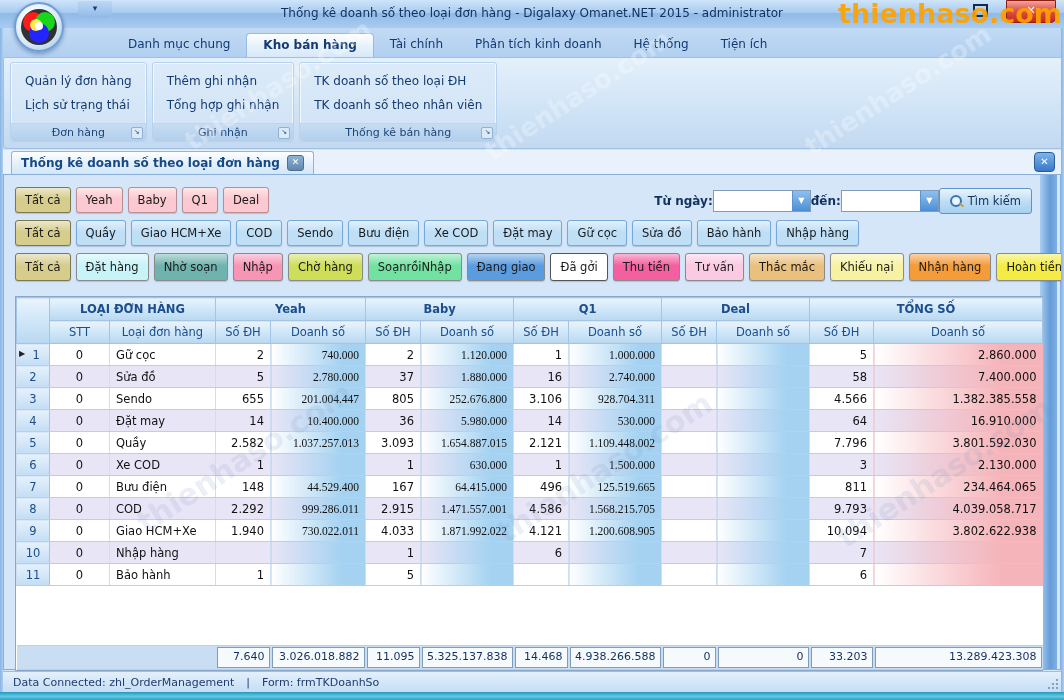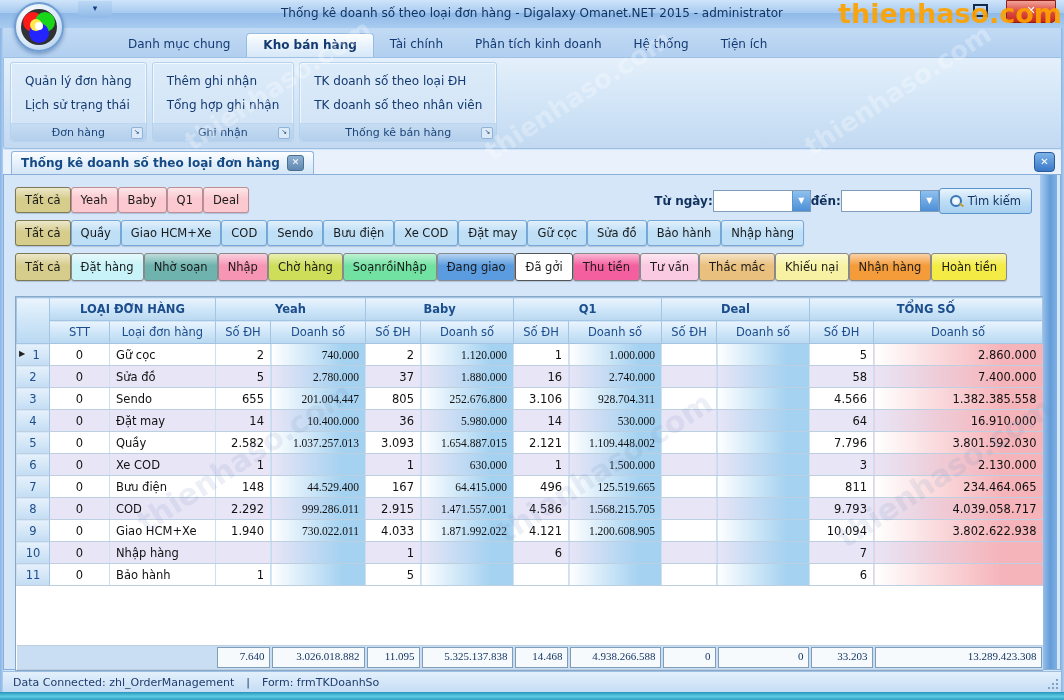--- a/index.html
+++ b/index.html
@@ -50,21 +50,21 @@
     font-size:12px;font-weight:bold;color:#154a85;}
   .tabclose{width:15px;height:14px;border-radius:3px;background:linear-gradient(#8fb2d4,#5f87b0);border:1px solid #49708f;
     color:#fff;font-size:9px;line-height:13px;text-align:center;font-weight:bold;}
   .stripclose{position:absolute;right:6px;top:2px;width:19px;height:18px;border-radius:4px;
     background:linear-gradient(#7db4e8,#3a78c8);border:1px solid #2a5c9c;color:#fff;font-size:10px;line-height:17px;text-align:center;font-weight:bold;}
 
   
   .content{position:absolute;left:3px;top:174px;width:1058px;height:496px;background:#d5e6f8;border:1px solid #86aed9;box-sizing:border-box;}
   .rstrip{position:absolute;right:3px;top:0;width:17px;height:494px;background:linear-gradient(90deg,#a9cdf1,#649cd8 60%,#7fb0e4);}
 
-  .frow{position:absolute;left:11px;display:flex;align-items:center;}
+  .frow{position:absolute;left:11px;display:flex;gap:5px;align-items:center;}
   .fbtn{height:24px;padding:0 9px;border-radius:3px;font-size:11.5px;color:#1a1a1a;display:flex;align-items:center;
     border:1px solid #8a8a8a;background-image:linear-gradient(rgba(255,255,255,.55),rgba(255,255,255,0) 45%);
     box-shadow:0 1px 1px rgba(60,90,130,.25);white-space:nowrap;}
   .fbtn.all{background-color:#d6cc8c;border-color:#7e7852;}
   .fbtn.brand{background-color:#fbc9cf;border-color:#bb8d94;}
   .fbtn.type{background-color:#bfdff7;border-color:#76a9d8;}
   .datebar{position:absolute;right:28px;top:13px;display:flex;align-items:center;}
   .dlabel{font-size:12px;font-weight:bold;color:#10305e;}
   .combo{width:96px;height:20px;background:#fff;border:1px solid #7f9db9;display:flex;justify-content:flex-end;}
   .combo .drop{width:17px;height:100%;background:linear-gradient(#8ec0ee,#4c8ed6);border-left:1px solid #5d93cc;
@@ -83,21 +83,21 @@
   td{height:22px;font-size:11.5px;color:#111;border-bottom:1px solid #bcd0e2;border-left:1px solid #cddff0;
     padding:0 6px;overflow:hidden;white-space:nowrap;box-sizing:border-box;}
   td.ind{background:linear-gradient(#e6f1fb,#c3ddf4);color:#1c4d8c;text-align:center;border-right:1px solid #a3c4e2;
     font-size:11.5px;padding:0 2px;}
   tr.even td{background-color:#e8e5f6;}
   td.stt{text-align:center;}
   td.sd{text-align:right;}
   td.ds{text-align:right;background-image:linear-gradient(to right,rgba(255,255,255,0),#a5d2f1 75%);font-family:Liberation Serif, serif;}
   td.tds{text-align:right;background-image:linear-gradient(to right,rgba(255,255,255,0),#f5b4ba 75%);}
   tr.filler td{height:60px;border-left:none;background:#fff;}
-  tfoot td{height:23px;background:#c9ddf3;border-top:1px solid #8aa8c8;border-left:none;padding:0 1px;font-family:Liberation Serif, serif;}
+  tfoot td{height:23px;background:#c9ddf3;border-top:1px solid #8aa8c8;border-left:none;padding:0 1px;}
   .tbox{height:17px;margin:1px 0;background:#f6fafd;border:1px solid #7f9db9;font-size:11px;color:#10305e;
     text-align:right;padding:1px 4px;line-height:15px;}
   .selarrow{float:left;font-size:8px;color:#222;margin-top:1px;}
 
   
   .statusbar{position:absolute;left:3px;top:671px;width:1058px;height:21px;
     background:linear-gradient(#e3f0fc,#c6ddf4);border-top:1px solid #9dbfe2;display:flex;align-items:center;gap:12px;padding-left:10px;box-sizing:border-box;
     font-size:11px;color:#1e3c6e;}
   .grip{position:absolute;right:2px;bottom:2px;width:12px;height:12px;
     background:radial-gradient(circle at 2px 10px,#7fa3c8 1px,transparent 1.5px),

